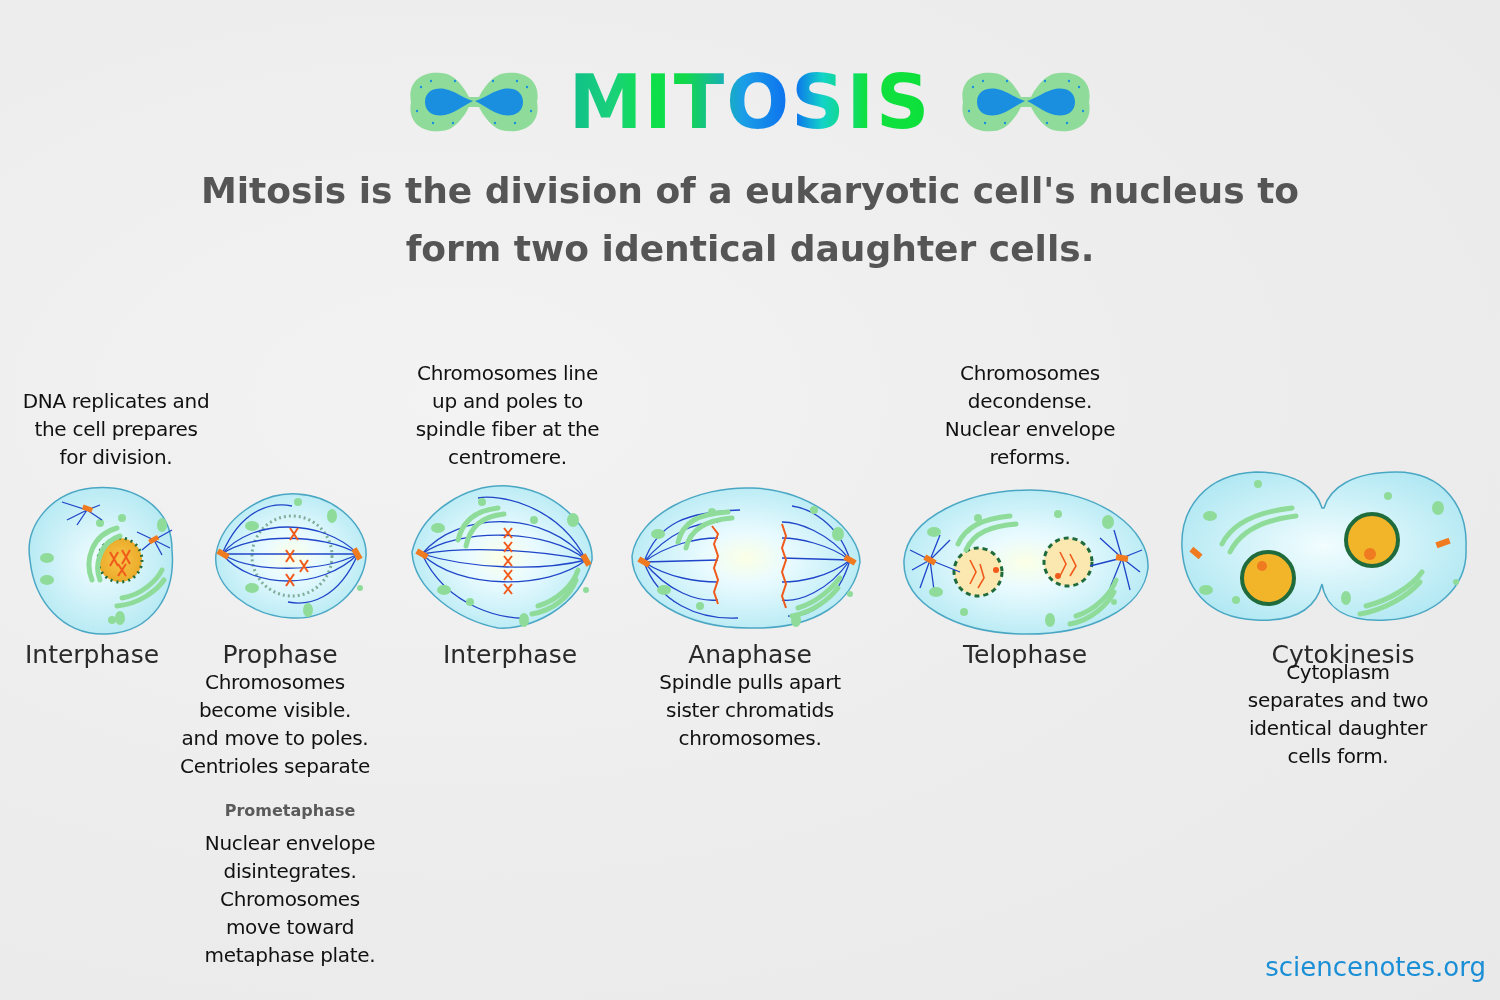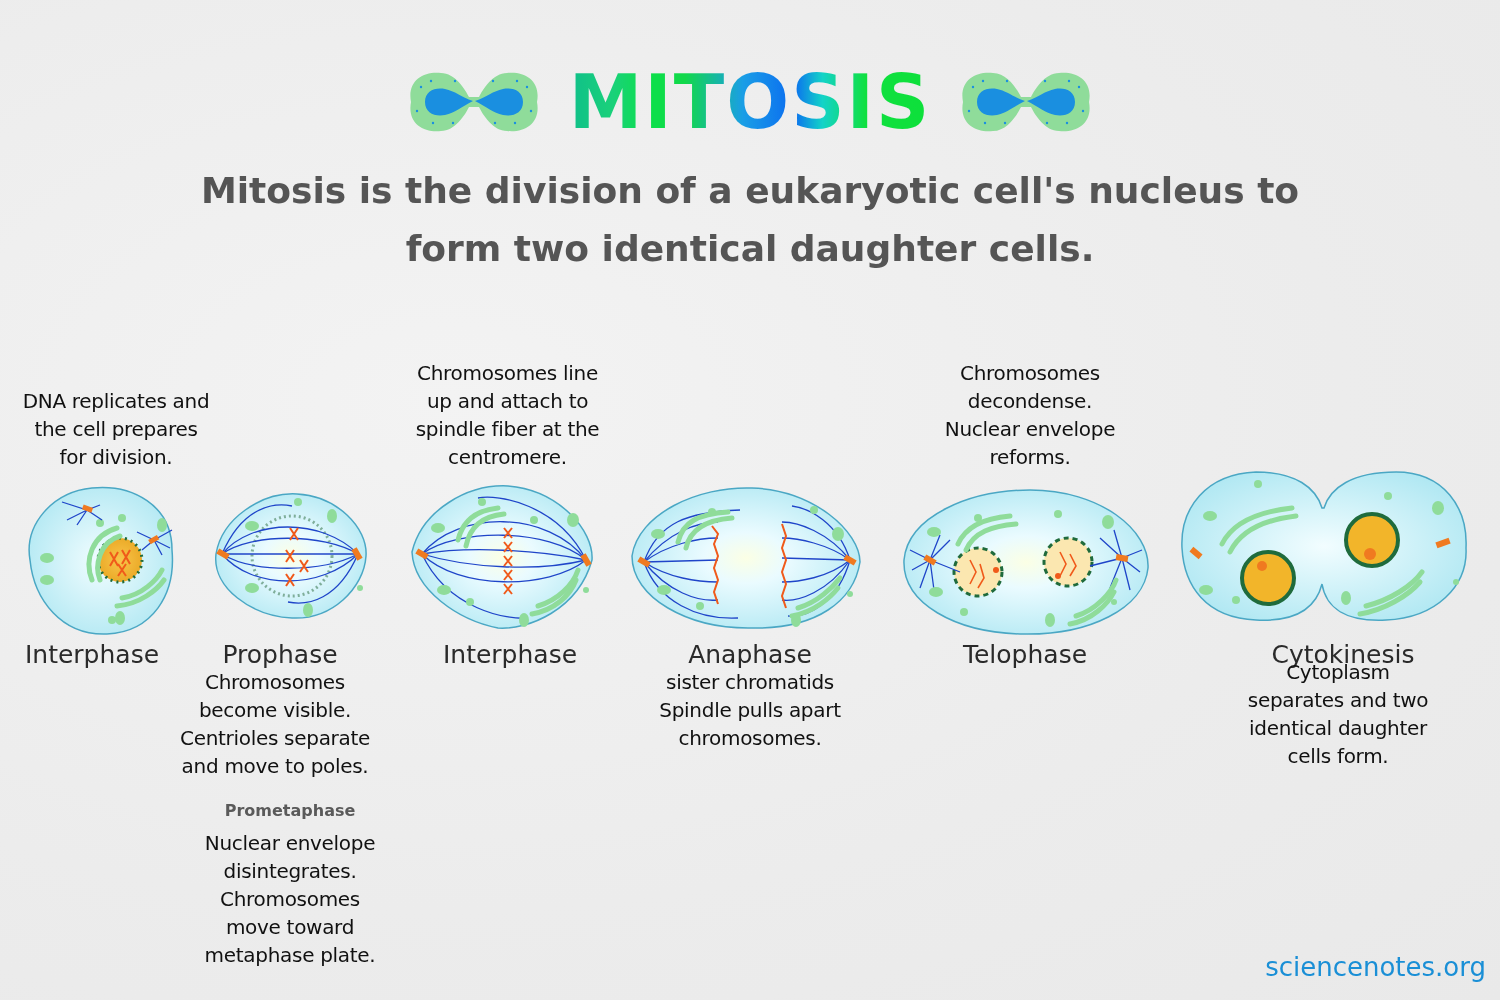--- a/index.html
+++ b/index.html
@@ -174,36 +174,36 @@
       <ellipse cx="40" cy="100" rx="7" ry="5"></ellipse>
       <ellipse cx="96" cy="122" rx="5" ry="7"></ellipse>
       <circle cx="86" cy="14" r="4"></circle>
       <circle cx="148" cy="100" r="3"></circle>
     </g>
 </svg>
 <div class="label" style="left:200px; top:640px; width:160px;">Prophase</div>
 <div class="desc" style="left:160px; top:668px; width:230px;">
   <div>Chromosomes</div>
   <div>become visible.</div>
+  <div>and move to poles.</div>
   <div>Centrioles separate</div>
-  <div>and move to poles.</div>
 </div>
 
 <div class="subhead" style="left:180px; top:796px; width:220px;">Prometaphase</div>
 <div class="desc" style="left:170px; top:829px; width:240px;">
   <div>Nuclear envelope</div>
   <div>disintegrates.</div>
   <div>Chromosomes</div>
   <div>move toward</div>
   <div>metaphase plate.</div>
 </div>
 
 <div class="desc" style="left:385px; top:359px; width:245px;">
   <div>Chromosomes line</div>
-  <div>up and attach to</div>
+  <div>up and poles to</div>
   <div>spindle fiber at the</div>
   <div>centromere.</div>
 </div>
 <svg class="cell" style="left:408px; top:480px;" width="190" height="150" viewBox="0 0 190 150">
   <path d="M4,72 C14,30 60,4 100,6 C150,10 186,50 184,80 C170,130 120,150 90,148 C50,140 6,110 4,72 Z" fill="url(#cyto2)" stroke="#4aa7c4" stroke-width="1.5"></path>
   <g stroke="#1f45c9" stroke-width="1.3" fill="none">
     <path d="M14,74 C50,30 140,30 178,80"></path>
       <path d="M14,74 C50,48 140,48 178,80"></path>
       <path d="M14,74 C60,66 130,70 178,80"></path>
       <path d="M14,74 C60,88 130,92 178,80"></path>
@@ -275,22 +275,22 @@
       <ellipse cx="36" cy="108" rx="7" ry="5"></ellipse>
       <ellipse cx="168" cy="138" rx="5" ry="7"></ellipse>
       <circle cx="84" cy="30" r="4"></circle>
       <circle cx="186" cy="28" r="4"></circle>
       <circle cx="72" cy="124" r="4"></circle>
       <circle cx="222" cy="112" r="3"></circle>
     </g>
 </svg>
 <div class="label" style="left:670px; top:640px; width:160px;">Anaphase</div>
 <div class="desc" style="left:630px; top:668px; width:240px;">
+  <div>Spindle pulls apart</div>
   <div>sister chromatids</div>
-  <div>Spindle pulls apart</div>
   <div>chromosomes.</div>
 </div>
 
 <div class="desc" style="left:915px; top:359px; width:230px;">
   <div>Chromosomes</div>
   <div>decondense.</div>
   <div>Nuclear envelope</div>
   <div>reforms.</div>
 </div>
 <svg class="cell" style="left:900px; top:480px;" width="252" height="158" viewBox="0 0 252 158">

